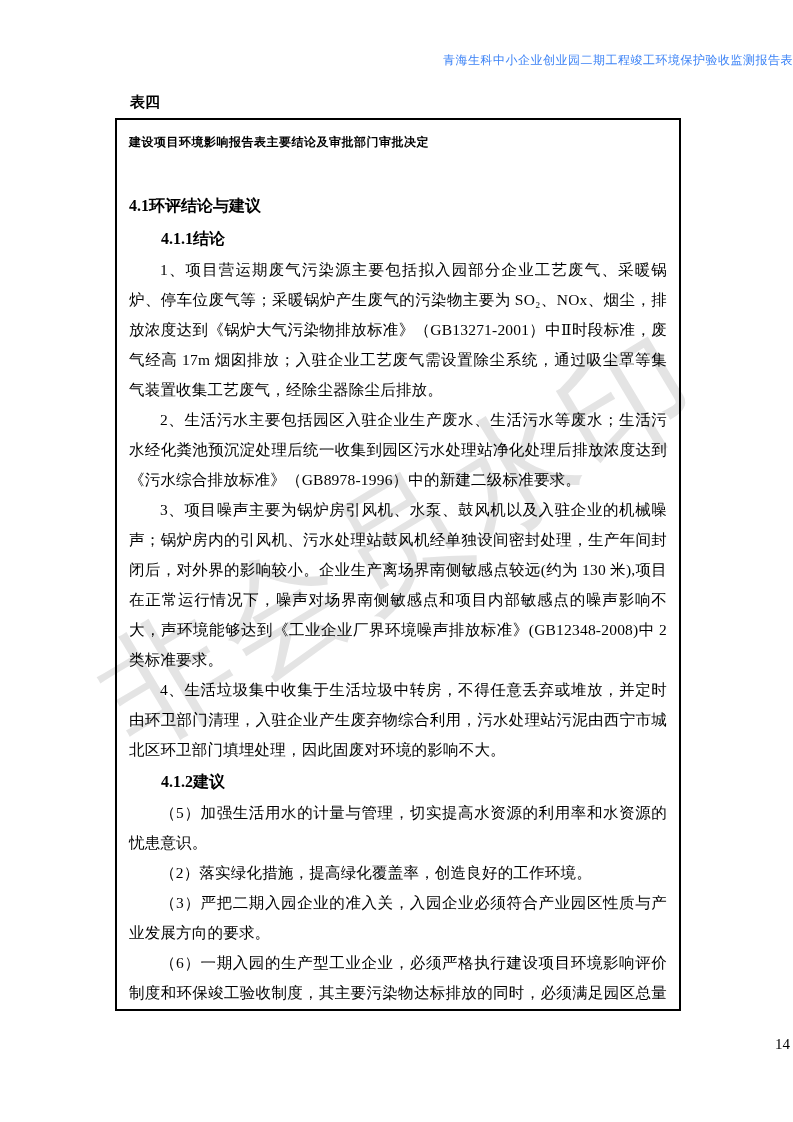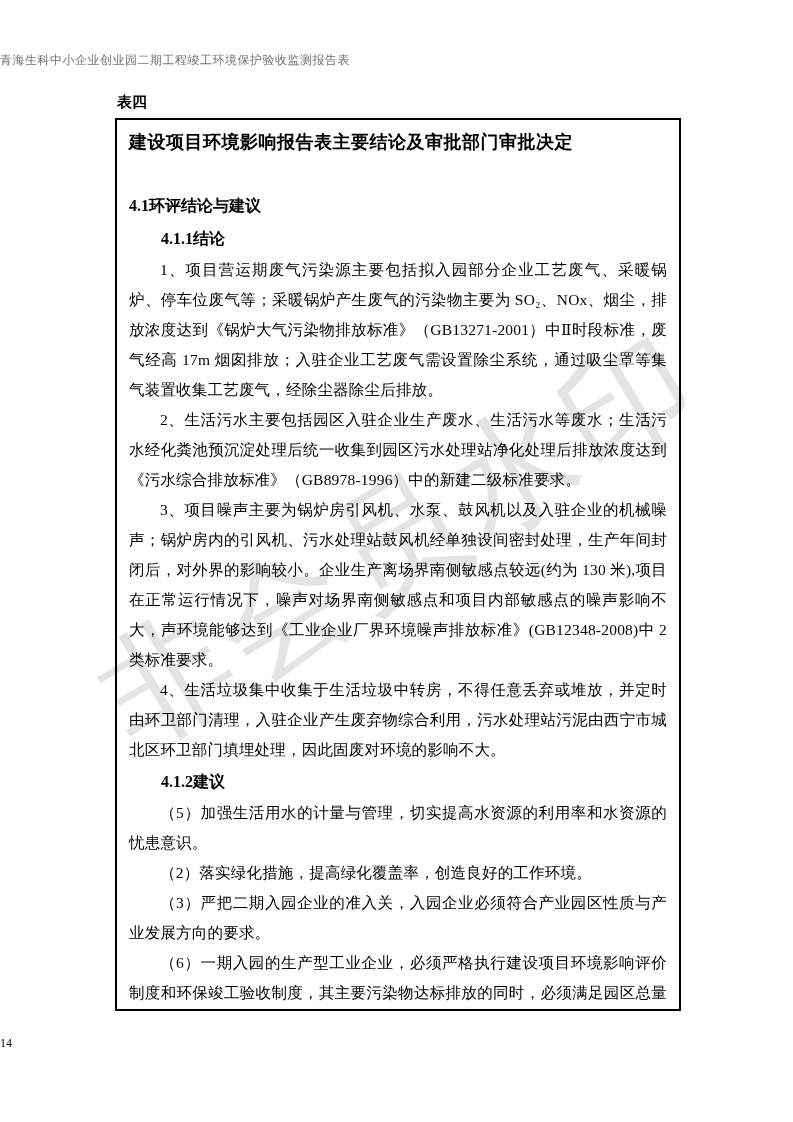--- a/index.html
+++ b/index.html
@@ -31,42 +31,42 @@
     white-space: nowrap;
     z-index: 0;
     user-select: none;
   }
   .content-layer { position: relative; z-index: 1; }
 
   .doc-header {
     position: absolute;
     top: 52px; left: 0;
     width: 793px;
-    text-align: left;
+    text-align: right;
     font-size: 12px;
     letter-spacing: 0.5px;
-    color: #737373;
+    color: #3b82f6;
   }
   .table-label {
     position: absolute;
-    top: 93px; left: 117px;
+    top: 93px; left: 130px;
     font-size: 15px;
     font-weight: bold;
   }
   .report-table {
     position: absolute;
     left: 115px; top: 118px;
     width: 566px; height: 893px;
     border: 2px solid #000;
     padding: 5px 12px 0 12px;
     overflow: hidden;
     background: transparent;
   }
   .table-title {
-    font-size: 18px;
+    font-size: 12px;
     font-weight: bold;
     line-height: 34px;
     letter-spacing: 0.5px;
   }
   .section-heading {
     font-size: 16px;
     font-weight: bold;
     line-height: 33px;
     margin-top: 30px;
   }
@@ -80,22 +80,22 @@
     font-size: 15.5px;
     line-height: 30px;
     text-align: justify;
     text-indent: 2em;
     letter-spacing: 0.2px;
   }
   .page-number {
     position: absolute;
     top: 1036px; left: 0;
     width: 790px;
-    text-align: left;
-    font-size: 12px;
+    text-align: right;
+    font-size: 15px;
   }
 </style>
 </head>
 <body>
 
 <div class="page">
 
   <div class="watermark">非会员水印</div>
 
   <div class="content-layer">

